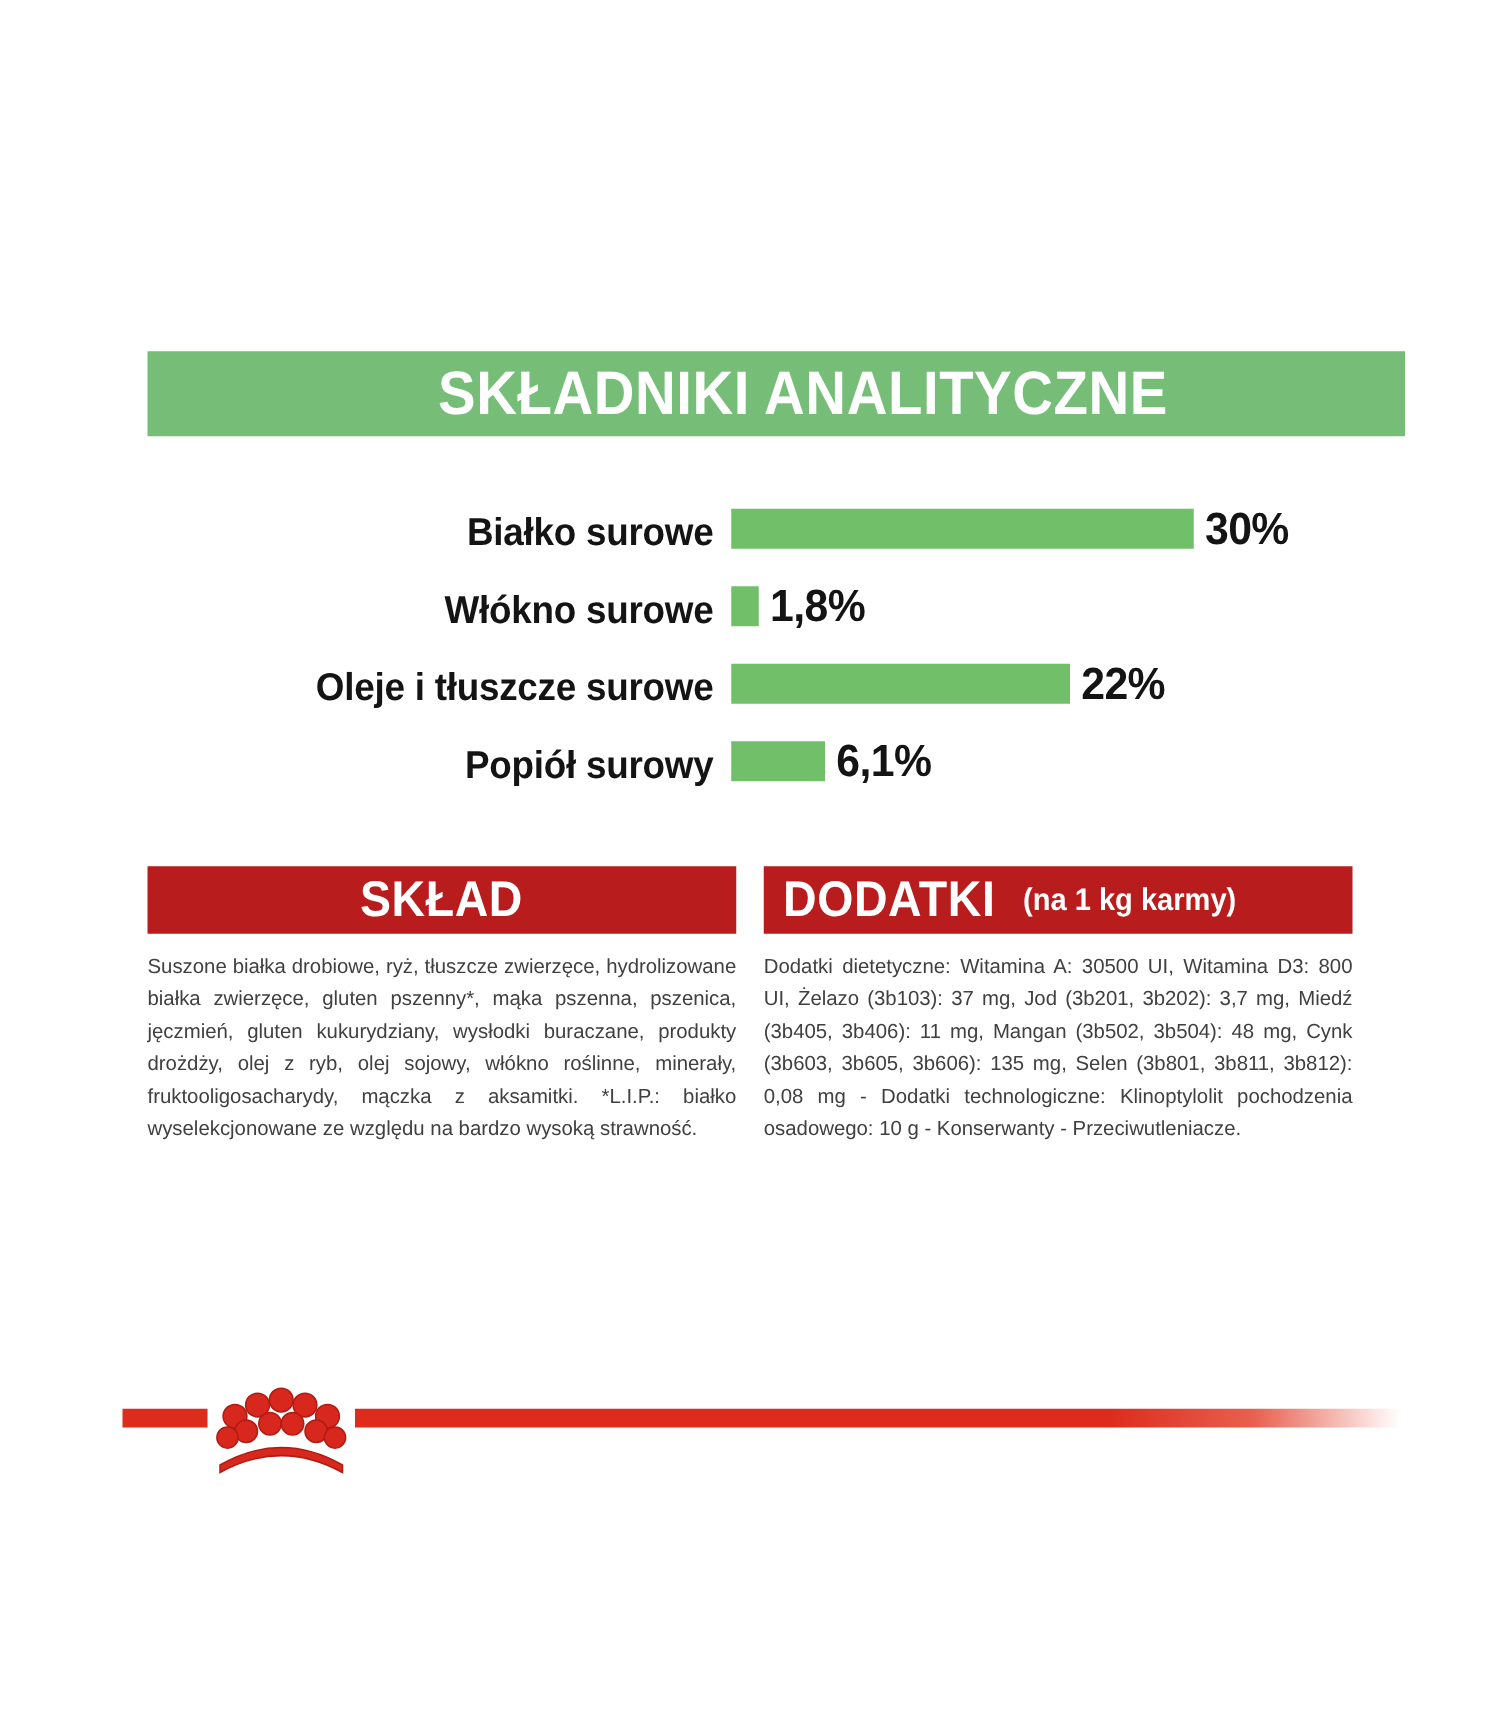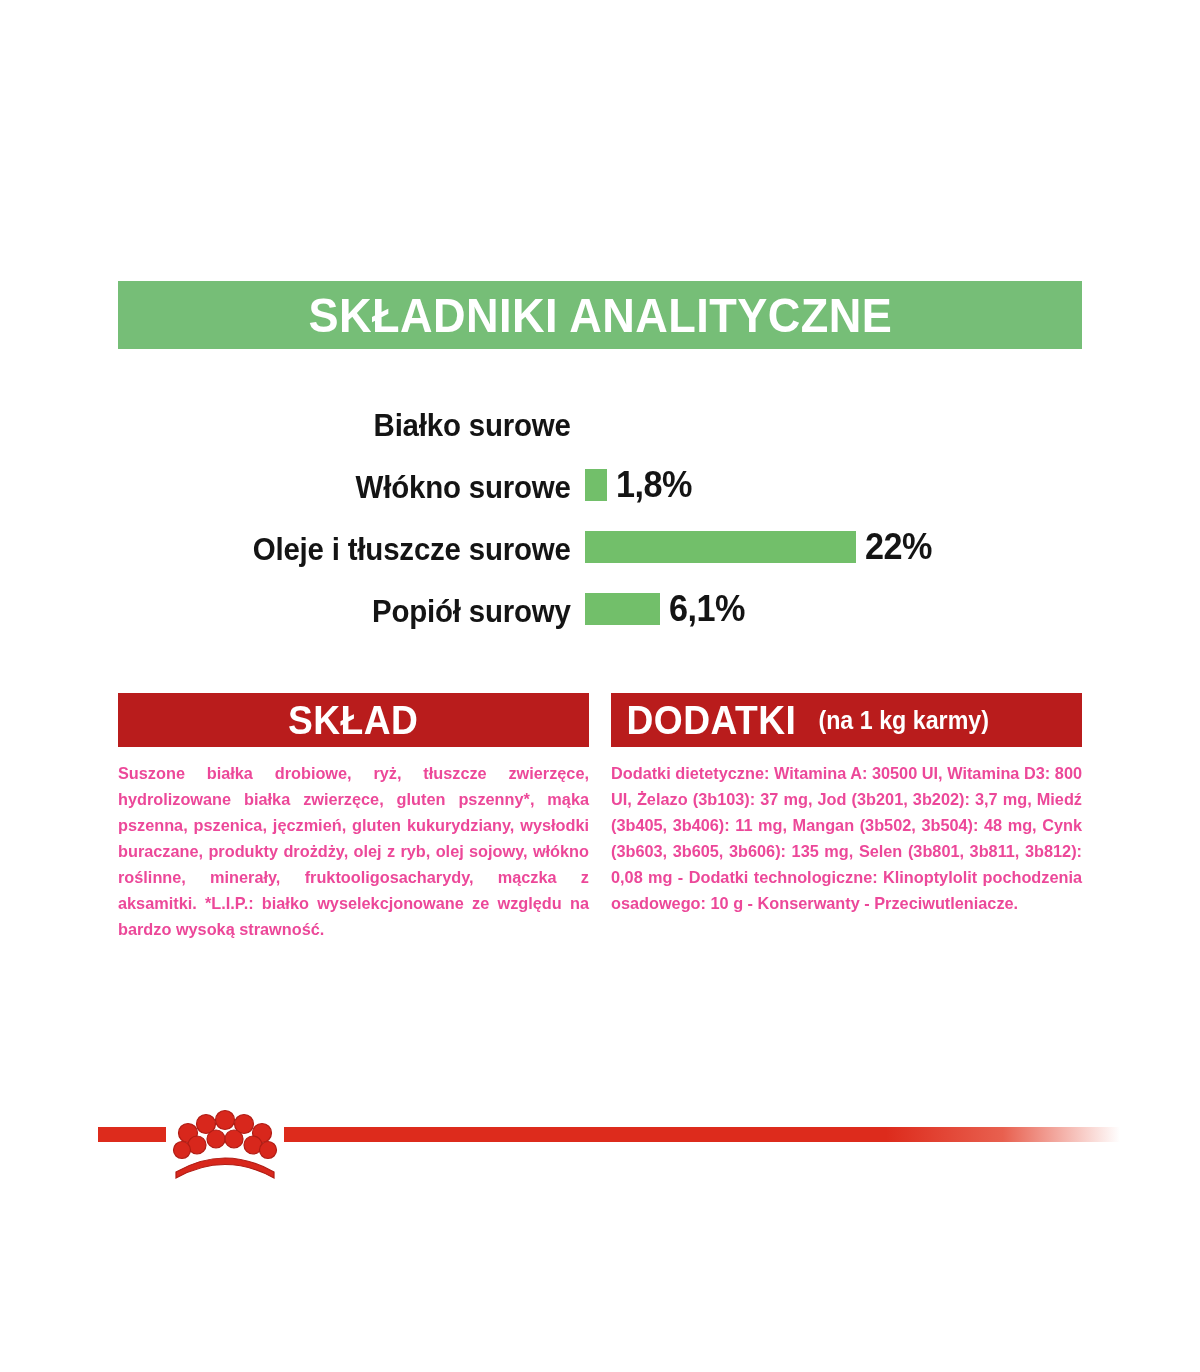--- a/index.html
+++ b/index.html
@@ -28,20 +28,21 @@
   .analytics-banner {
     position: absolute;
     left: 118px;
     top: 281px;
     width: 964px;
     height: 68px;
     background: #76be77;
     display: flex;
     align-items: center;
     justify-content: center;
+    padding-left: 42px;
   }
   .analytics-banner .banner-title {
     font-family: "Liberation Sans Narrow", "Liberation Sans", sans-serif;
     font-size: 49px;
     font-weight: bold;
     color: #ffffff;
     letter-spacing: 0.5px;
     transform: scaleX(0.92);
     white-space: nowrap;
   }
@@ -131,25 +132,24 @@
     color: #ffffff;
     margin-left: 9px;
     transform: scaleX(0.93);
     white-space: nowrap;
   }
   .panel-body {
     margin-top: 13px;
     font-family: "Liberation Sans", sans-serif;
     font-size: 16.3px;
     line-height: 26px;
-    color: #ec4899;
+    color: #404040;
     text-align: justify;
     text-justify: inter-word;
     hyphens: none;
-    font-weight: bold;
   }
 
   
   .footer {
     position: absolute;
     left: 0;
     top: 1100px;
     width: 1200px;
     height: 90px;
   }
@@ -183,20 +183,24 @@
 <div class="page">
 
   <div class="analytics-banner">
     <div class="banner-title">SKŁADNIKI ANALITYCZNE</div>
   </div>
 
   <div class="chart">
 
     <div class="chart-row">
       <div class="chart-label">Białko surowe</div>
+      <div class="chart-bar-area">
+        <div class="chart-bar" style="width:370px"></div>
+        <div class="chart-value">30%</div>
+      </div>
     </div>
 
     <div class="chart-row">
       <div class="chart-label">Włókno surowe</div>
       <div class="chart-bar-area">
         <div class="chart-bar" style="width:22px"></div>
         <div class="chart-value">1,8%</div>
       </div>
     </div>
 

